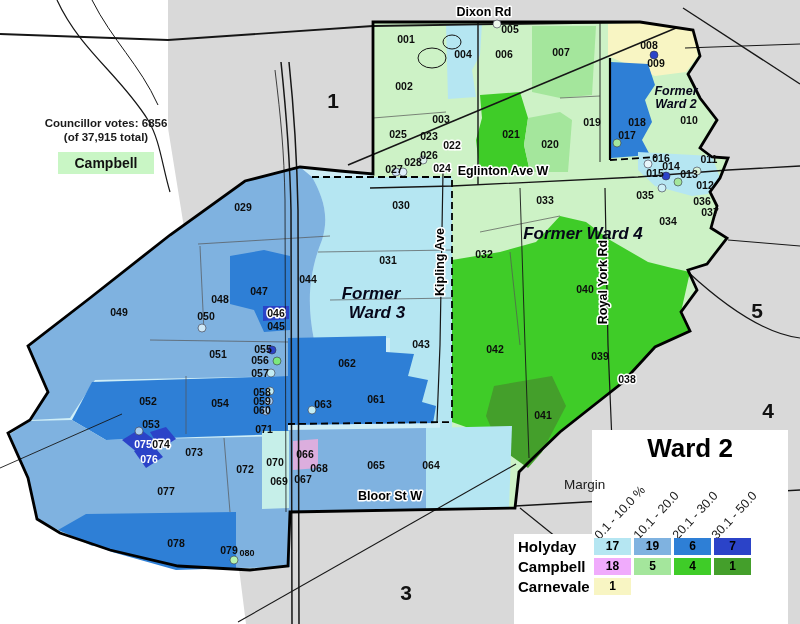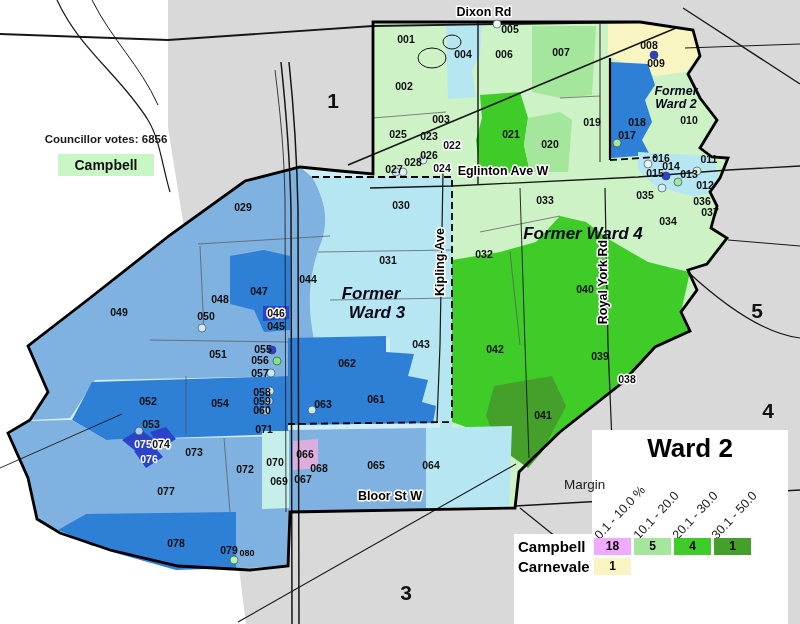--- a/index.html
+++ b/index.html
@@ -10,21 +10,21 @@
   .pl{font:bold 10.5px "Liberation Sans",sans-serif;fill:#0d0d0d;text-anchor:middle;}
   .halo{paint-order:stroke;stroke:#ffffff;stroke-width:3px;stroke-linejoin:round;}
   .wh{fill:#ffffff;}
   .st{font:bold 12.5px "Liberation Sans",sans-serif;fill:#000;text-anchor:middle;
       paint-order:stroke;stroke:#fff;stroke-width:3px;stroke-linejoin:round;}
   .al{font:italic bold 17px "Liberation Sans",sans-serif;fill:#07071a;text-anchor:middle;}
   .rn{font:bold 21px "Liberation Sans",sans-serif;fill:#111;text-anchor:middle;}
   
   .infobox{position:absolute;left:6px;top:116px;width:200px;text-align:center;color:#1a1a1a;}
   .infobox .t1{font-weight:bold;font-size:13.5px;margin-bottom:6px;}
-  .infobox .t2{font-weight:bold;font-size:11.5px;line-height:14px;margin-top:16px;}
+  .infobox .t2{font-weight:bold;font-size:11.5px;line-height:14px;}
   .winchip{display:inline-block;margin-top:8px;padding:3px 16px;background:#c9f6c5;
            font-weight:bold;font-size:14px;color:#111;}
   
   .legendbox{position:absolute;left:592px;top:430px;width:196px;height:194px;background:#fff;}
   .namesbox{position:absolute;left:514px;top:534px;width:80px;height:90px;background:#fff;}
   .legtitle{position:absolute;left:592px;top:433px;width:196px;text-align:center;
             font-weight:bold;font-size:26px;color:#000;}
   .margin-lab{position:absolute;left:564px;top:477px;font-size:13.5px;color:#1a1a1a;}
   .legcols span{position:absolute;top:528px;white-space:nowrap;font-size:12.5px;color:#1a1a1a;
             transform:rotate(-47deg);transform-origin:0 100%;}
@@ -288,35 +288,43 @@
     <g id="g-regions">
         <text x="333" y="108" class="rn">1</text>
         <text x="406" y="600" class="rn">3</text>
         <text x="768" y="418" class="rn">4</text>
         <text x="757" y="318" class="rn">5</text>
       </g>
   </svg>
 
   <div class="infobox">
     <div class="t2">Councillor votes: 6856</div>
+    <div class="t2">(of 37,915 total)</div>
     <div><span class="winchip">Campbell</span></div>
   </div>
 
   <div class="legendbox"></div>
   <div class="namesbox"></div>
   <div class="legtitle">Ward 2</div>
   <div class="margin-lab">Margin</div>
   <div class="legcols" id="legcols">
       <span style="left: 602px;">0.1 - 10.0 %</span>
       <span style="left: 641px;">10.1 - 20.0</span>
       <span style="left: 680px;">20.1 - 30.0</span>
       <span style="left: 719px;">30.1 - 50.0</span>
     </div>
   <div class="legrows" id="legrows">
       <div class="legrow">
+        <div class="legname">Holyday</div>
+        <div class="sw" style="background: rgb(181, 230, 242);">17</div>
+        <div class="sw" style="background: rgb(127, 178, 224);">19</div>
+        <div class="sw" style="background: rgb(46, 127, 214);">6</div>
+        <div class="sw" style="background: rgb(43, 67, 200);">7</div>
+      </div>
+      <div class="legrow">
         <div class="legname">Campbell</div>
         <div class="sw" style="background: #f0abfc;">18</div>
         <div class="sw" style="background: rgb(164, 230, 156);">5</div>
         <div class="sw" style="background: rgb(63, 204, 40);">4</div>
         <div class="sw" style="background: rgb(68, 159, 43);">1</div>
       </div>
       <div class="legrow">
         <div class="legname">Carnevale</div>
         <div class="sw" style="background: rgb(248, 245, 195);">1</div>
       </div>

